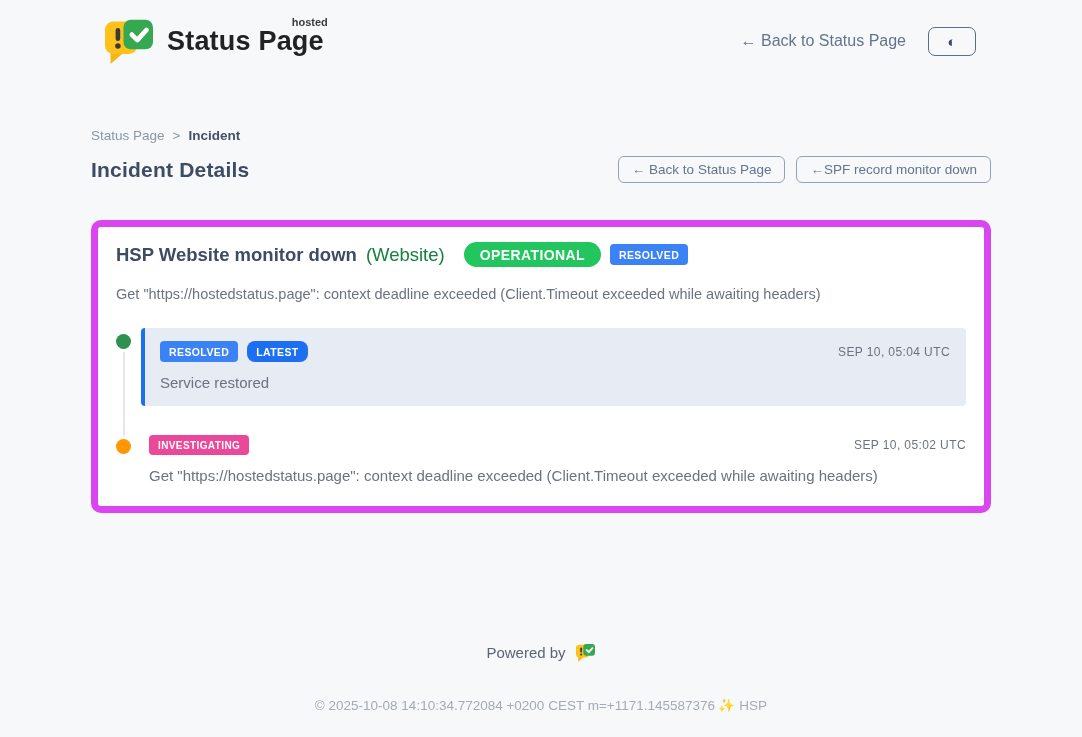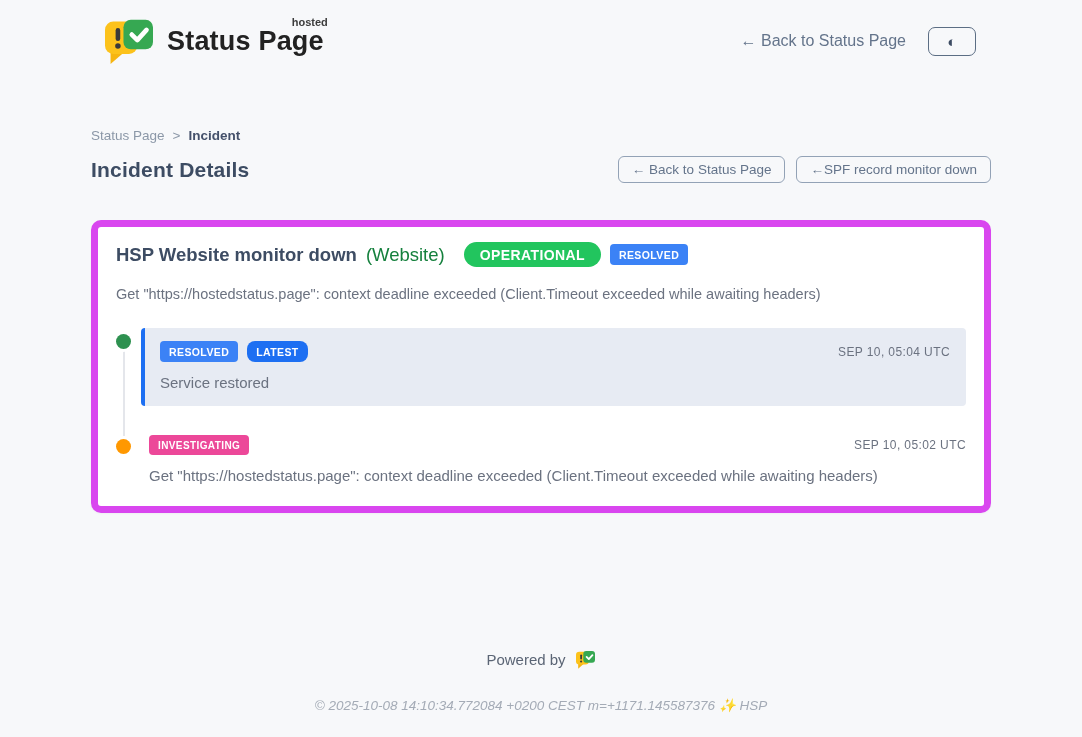--- a/index.html
+++ b/index.html
@@ -82,21 +82,21 @@
   }
   .tl-plain { padding: 2px 0 0 8px; }
   .tl-head { display: flex; align-items: center; justify-content: space-between; }
   .tl-badges { display: flex; gap: 9px; }
   .tl-time { font-size: 12px; font-weight: 400; color: #6b7280; letter-spacing: 0.4px; text-align: center; }
   .tl-msg { margin-top: 12px; font-size: 15px; color: #6b7280; }
 
   
   .footer { margin-top: auto; text-align: center; padding-bottom: 24px; }
   .powered { display: inline-flex; align-items: center; gap: 9px; color: #5b6575; font-size: 15px; cursor: pointer; }
-  .copyright { margin-top: 28px; font-size: 13.5px; color: #a4abb6; font-style: italic; }
+  .copyright { margin-top: 35px; font-size: 13.5px; color: #a4abb6; }
   .sparkles { color: #f2c21b; }
 </style>
 </head>
 <body>
 
 <div class="header">
   <div class="brand">
     <svg class="logo-svg" width="52" height="48" viewBox="0 0 56 52">
       <path d="M8 36 L8 51 L24 37 Z" fill="#f6b511"></path>
       <rect x="2" y="5" width="35" height="35" rx="9" fill="#fcc21b"></rect>

